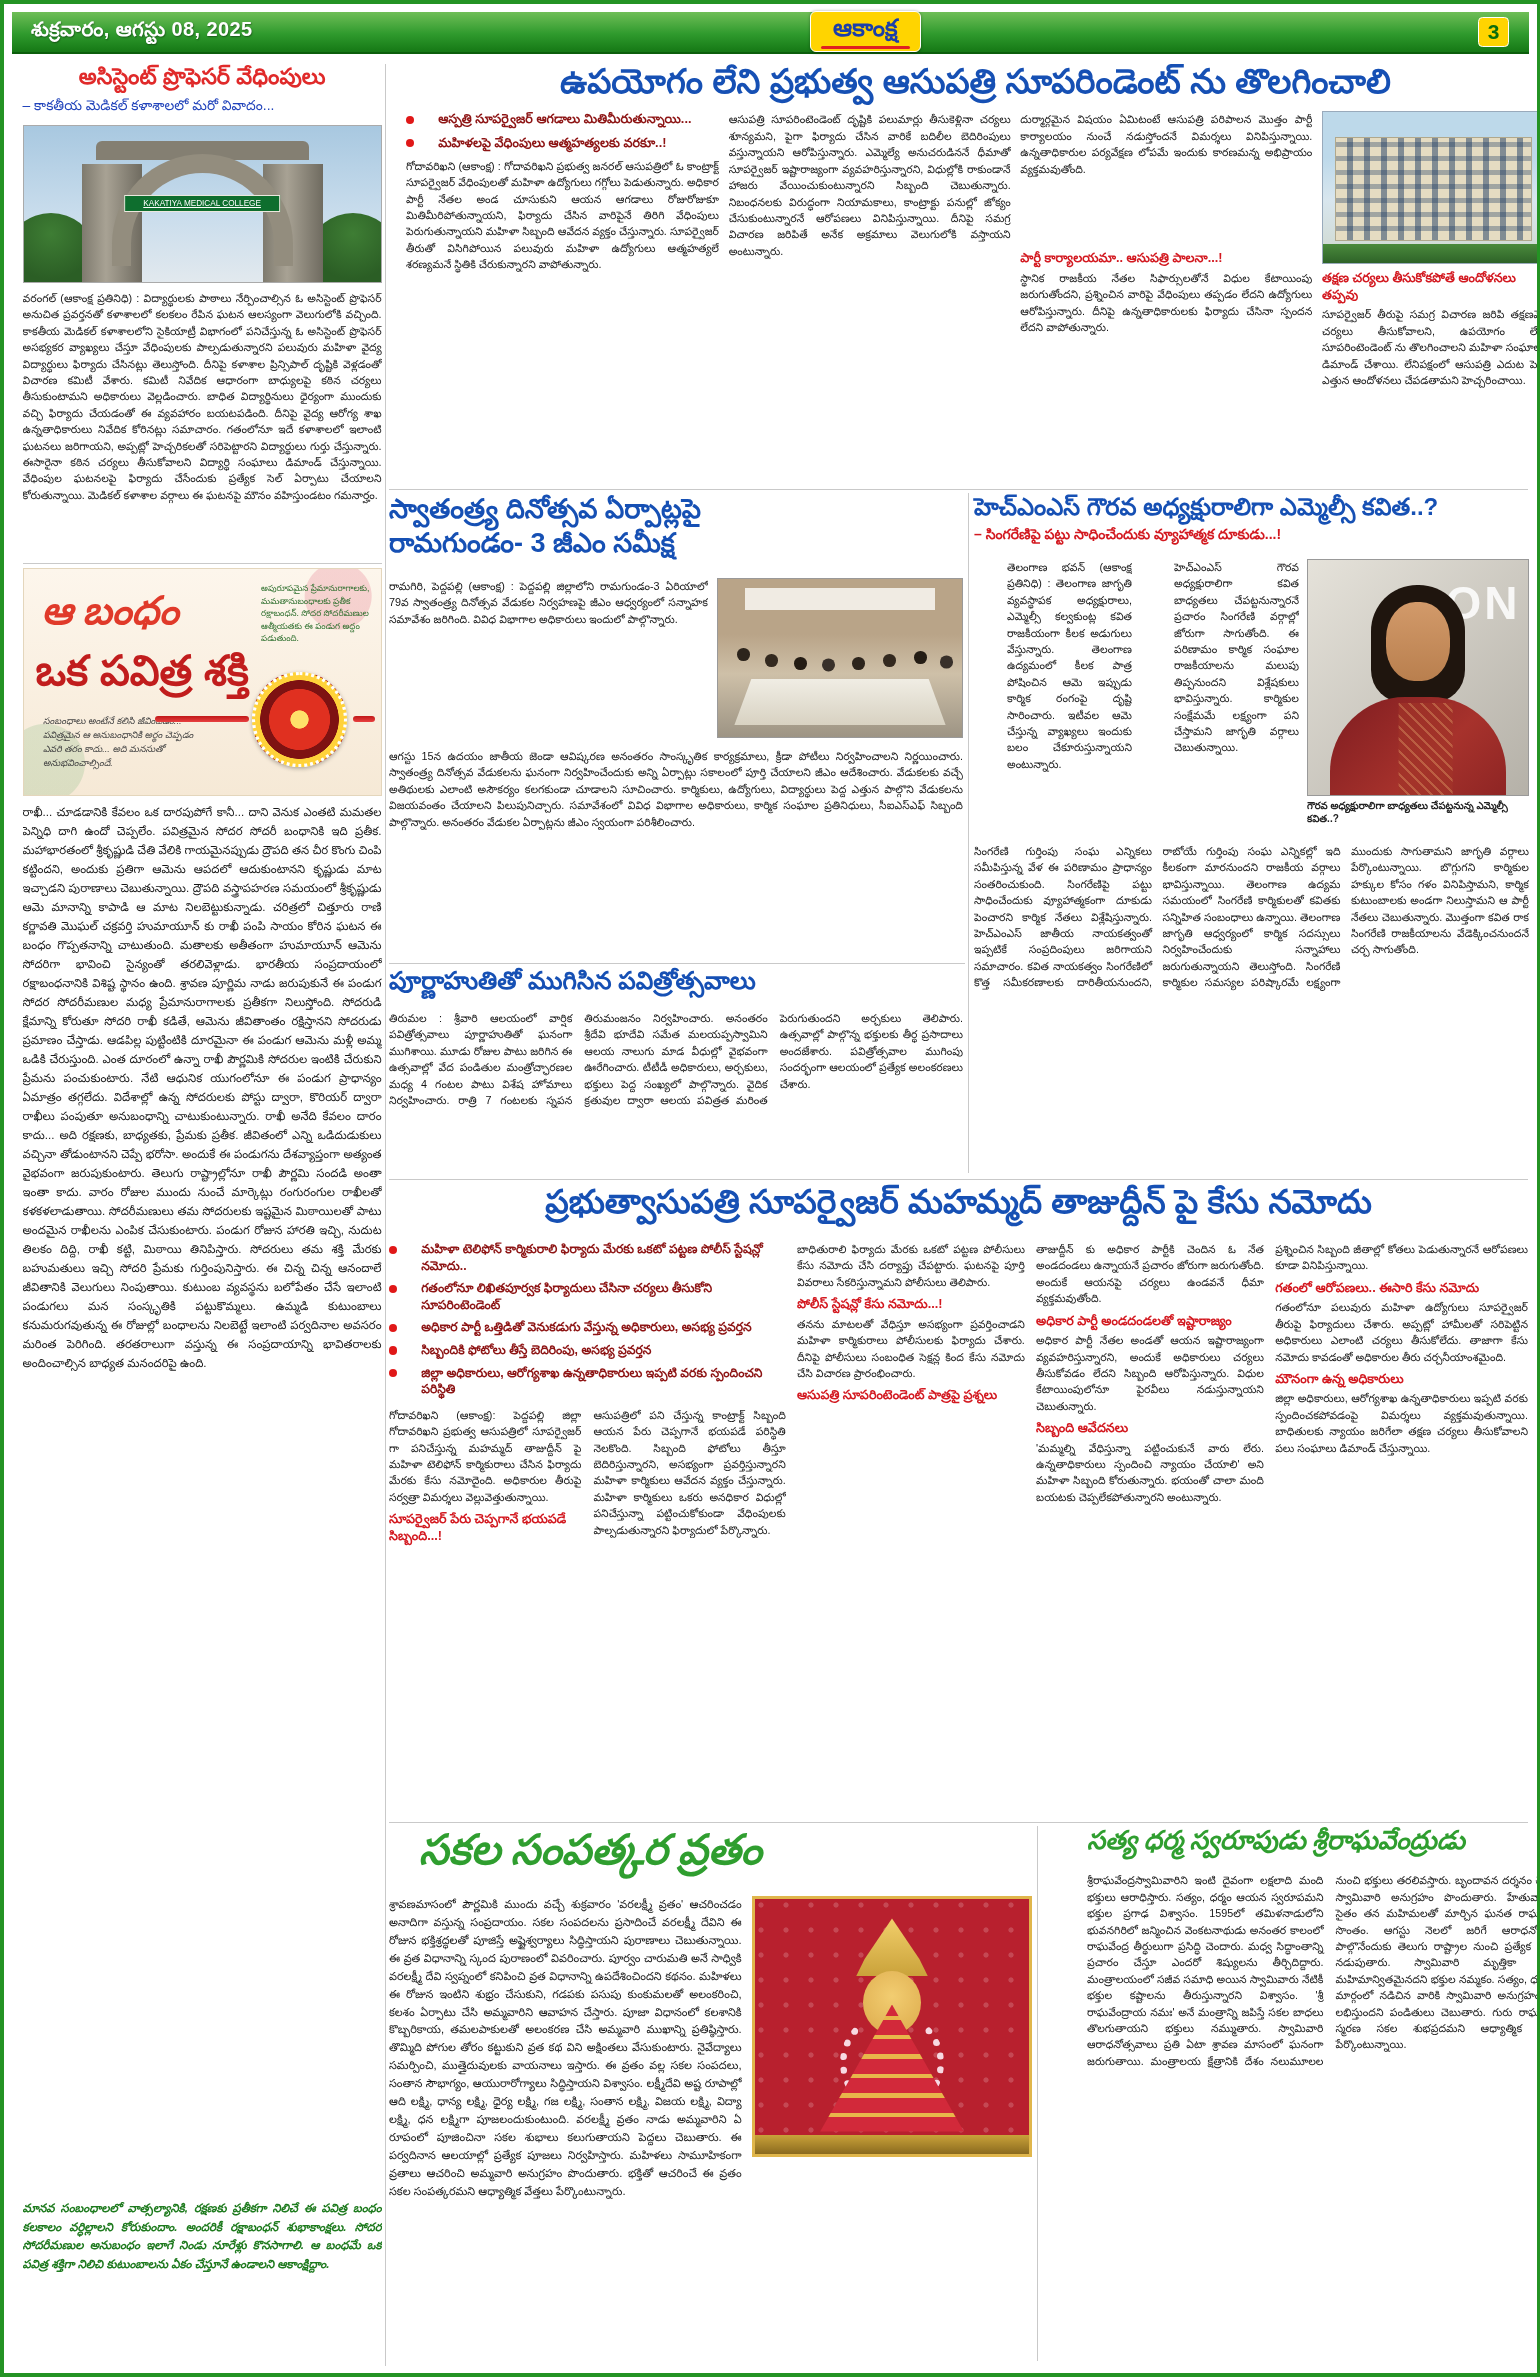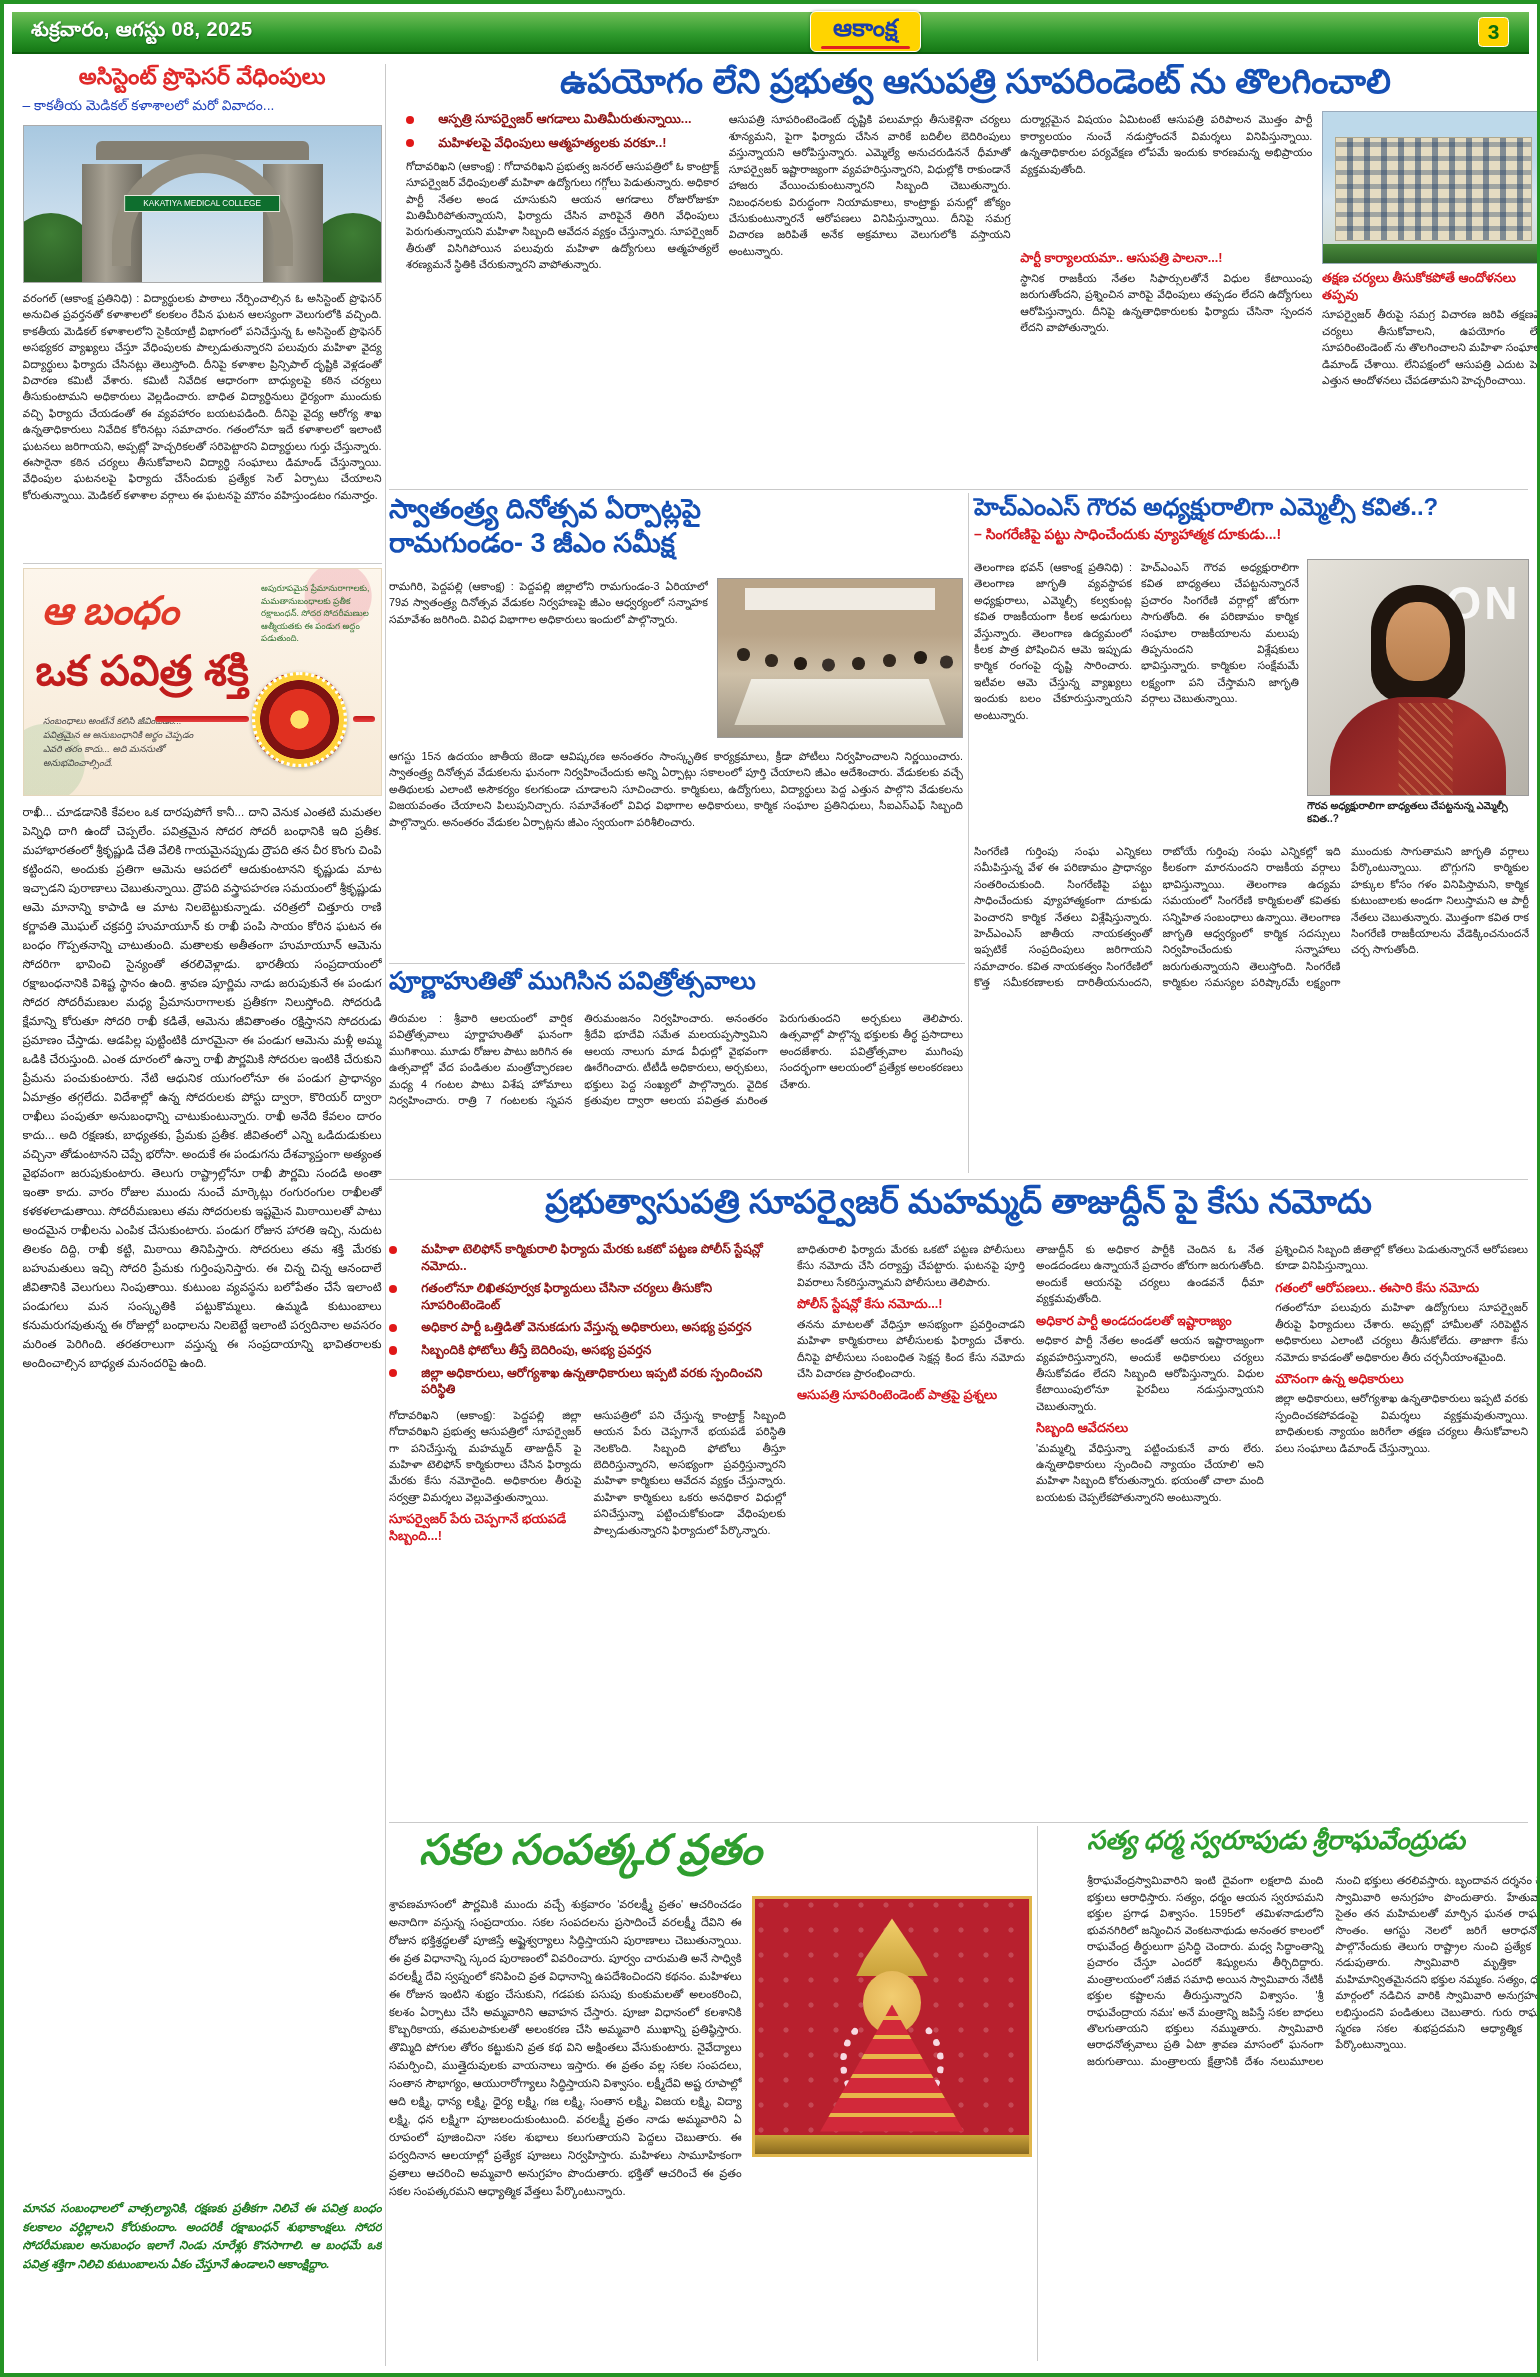--- a/index.html
+++ b/index.html
@@ -44,21 +44,21 @@
             background:linear-gradient(180deg,#a8c8e0 0%,#c8dcec 55%,#e2e9ee 100%); border:0.7px solid #aaa; }
   .arch .post { position:absolute; bottom:0; width:60px; height:118px;
                 background:linear-gradient(90deg,#7e7a6e,#a8a294 40%,#6f6b60); }
   .arch .post.l { left:58px; } .arch .post.r { right:58px; }
   .arch .arc { position:absolute; top:28px; left:88px; right:88px; height:112px;
                border:19.4px solid #938d7e; border-bottom:none; border-radius:134px 134px 0 0; }
   .arch .cap { position:absolute; top:15px; left:72px; right:72px; height:19.4px;
                background:#847f72; border-radius:6px 6px 0 0; }
   .arch .sign { position:absolute; top:69px; left:50%; transform:translateX(-50%);
                 background:#0e6e2e; color:#fff; font-size:8.2px; padding:3px 18px;
-                border:1.5px solid #ece8de; white-space:nowrap; }
+                border:1.5px solid #ece8de; white-space:nowrap;text-decoration:underline; }
   .arch .tree { position:absolute; bottom:0; width:82px; height:69px;
                 background:radial-gradient(circle at 50% 30%, #3e7d34,#2b5e25 72%);
                 border-radius:50% 50% 10% 10%; }
   .arch .tree.l { left:-13.4px; } .arch .tree.r { right:-13.4px; }
   .a1-body { margin-top:7.5px; height:274px; }
 
   
   .a2 { position:absolute; left:402px; top:58px; width:1139px; height:422px; }
   .a2-head { font-size:34px; text-align:center; line-height:1.15; }
   .a2-cols { display:flex; gap:9.7px; margin-top:10.4px; height:358px; }
@@ -105,21 +105,21 @@
                height:79px; background:linear-gradient(#d29a6a,#b97f4e); border-radius:46% 46% 44% 44%; }
   .kav .torso { position:absolute; left:50%; bottom:0; transform:translateX(-50%); width:176px;
                 height:98px; background:linear-gradient(135deg,#7e1c20,#a7322c 60%,#8e2524);
                 border-radius:75px 75px 0 0; }
   .kav .pallu { position:absolute; left:50%; bottom:0; transform:translateX(-19.4px); width:54px;
                 height:92px; opacity:.65;
                 background:repeating-linear-gradient(45deg,#a23428 0 6px,#c9774f 6px 8.2px); }
   .a4-caption { position:absolute; right:0; top:306px; width:222px; font-size:10px;
                 font-weight:bold; color:#222; line-height:1.3; }
   .a4-topcols { position:absolute; left:0; top:66px; width:325px; height:277px; display:flex; gap:9px; }
-  .a4-topcols > div { width:158px; }
+  .a4-topcols > div { width:158px;margin-left:33px; }
   .a4-bottom { position:absolute; left:0; top:350px; width:555px; height:327px;
                column-count:3; column-gap:10.4px; }
 
   
   .a6 { position:absolute; left:385px; top:963px; width:574px; height:207px; }
   .a6-head { font-size:24.6px; }
   .a6-body { margin-top:9px; height:158px; column-count:3; column-gap:12px; }
 
   
   .a7 { position:absolute; left:385px; top:1179px; width:1139px; height:634px; }

